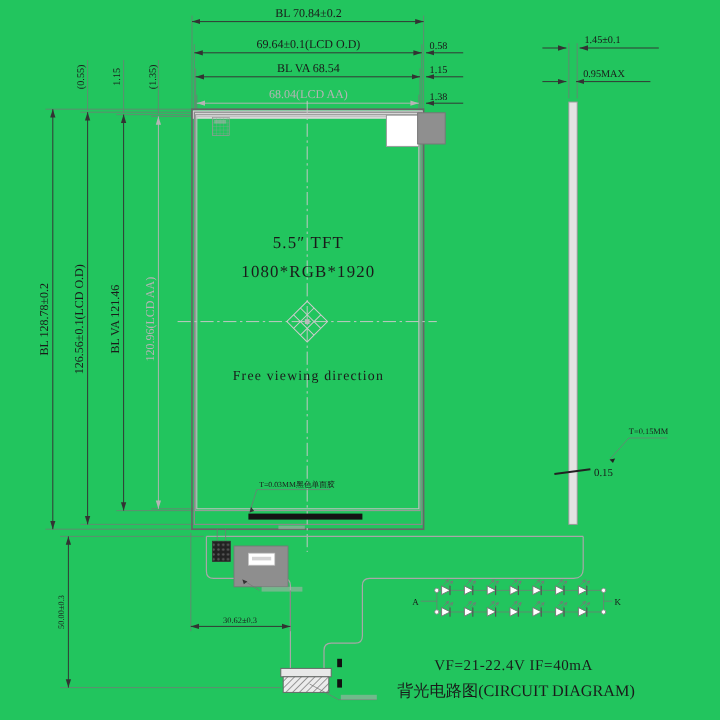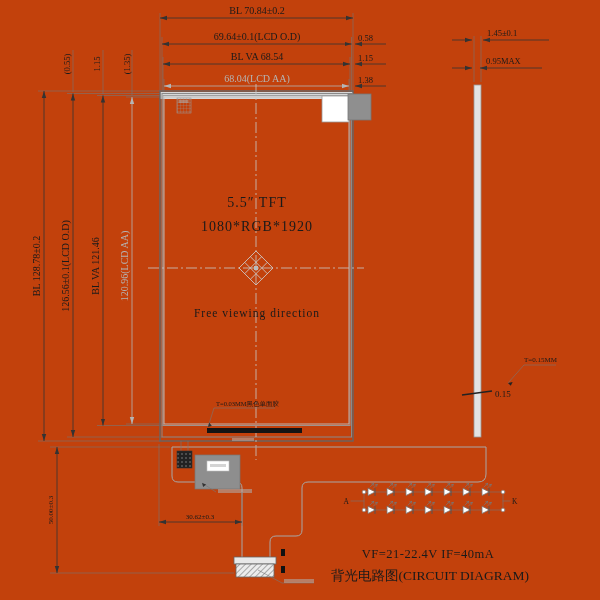--- a/index.html
+++ b/index.html
@@ -1,16 +1,16 @@
 <!DOCTYPE html>
 <html><head>
 <meta charset="utf-8">
 <style>
   html,body{margin:0;padding:0;background:#ffffff;}
-  .canvas{position:relative;width:600px;height:600px;background:#c2410c;overflow:hidden;}
+  .canvas{position:relative;width:600px;height:600px;background:#22c55e;overflow:hidden;}
   svg{display:block;}
   text{font-family:"Liberation Serif","DejaVu Serif",serif;fill:#1a1a1a;}
   .dim   {font-size:10px;}
   .dim-s {font-size:8.5px;}
   .dim-xs{font-size:7px;}
   .dim-gray{fill:#b5b5b5;}
   .big   {font-size:14px;letter-spacing:1px;}
   .mid   {font-size:11.5px;letter-spacing:1px;}
   .spec  {font-size:12.5px;letter-spacing:.5px;}
   .cap   {font-size:13.5px;}

